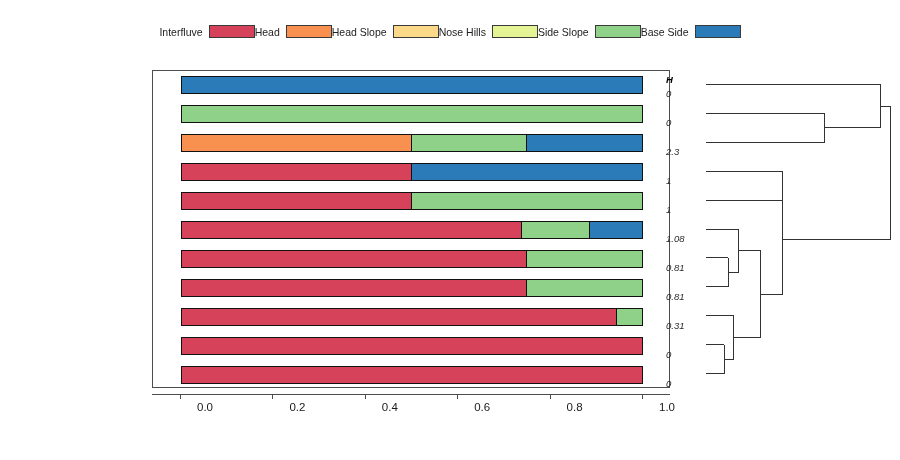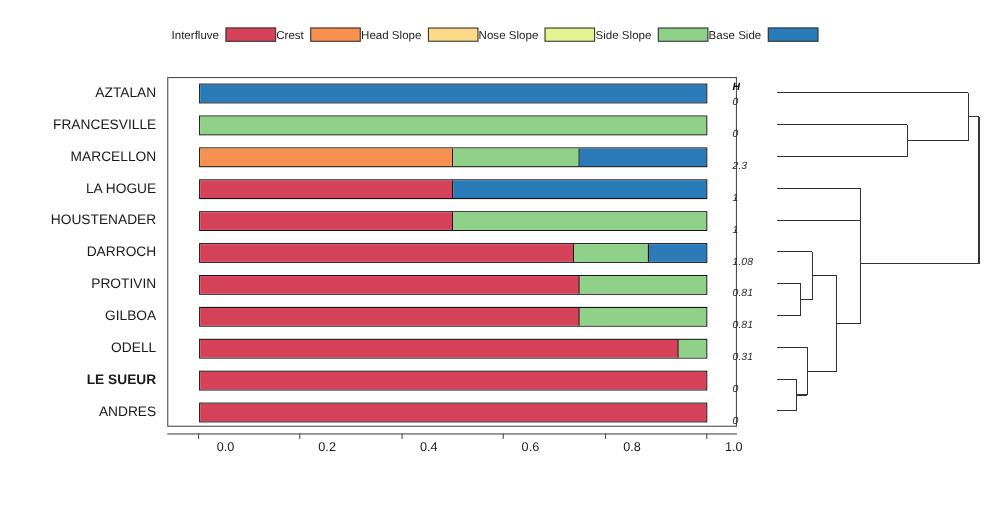--- a/index.html
+++ b/index.html
@@ -226,54 +226,41 @@
 
 <div id="root">
 
 
   <div class="legend" id="legend">
       <div class="legend-entry">
         <span class="legend-label">Interfluve</span>
         <span class="legend-swatch" style="background: rgb(214, 66, 90);"></span>
       </div>
       <div class="legend-entry">
-        <span class="legend-label">Crest</span>
+        <span class="legend-label">Head</span>
         <span class="legend-swatch" style="background: rgb(248, 144, 79);"></span>
       </div>
       <div class="legend-entry">
         <span class="legend-label">Head Slope</span>
         <span class="legend-swatch" style="background: rgb(252, 217, 136);"></span>
       </div>
       <div class="legend-entry">
-        <span class="legend-label">Nose Slope</span>
+        <span class="legend-label">Nose Hills</span>
         <span class="legend-swatch" style="background: rgb(228, 243, 148);"></span>
       </div>
       <div class="legend-entry">
         <span class="legend-label">Side Slope</span>
         <span class="legend-swatch" style="background: rgb(144, 209, 138);"></span>
       </div>
       <div class="legend-entry">
         <span class="legend-label">Base Side</span>
         <span class="legend-swatch" style="background: rgb(43, 123, 185);"></span>
       </div>
     </div>
 
-  <div class="ylabels" id="ylabels">
-      <div class="ylabel" style="top: 14.4545px;">AZTALAN</div>
-      <div class="ylabel" style="top: 43.3636px;">FRANCESVILLE</div>
-      <div class="ylabel" style="top: 72.2727px;">MARCELLON</div>
-      <div class="ylabel" style="top: 101.182px;">LA HOGUE</div>
-      <div class="ylabel" style="top: 130.091px;">HOUSTENADER</div>
-      <div class="ylabel" style="top: 159px;">DARROCH</div>
-      <div class="ylabel" style="top: 187.909px;">PROTIVIN</div>
-      <div class="ylabel" style="top: 216.818px;">GILBOA</div>
-      <div class="ylabel" style="top: 245.727px;">ODELL</div>
-      <div class="ylabel bold" style="top: 274.636px;">LE SUEUR</div>
-      <div class="ylabel" style="top: 303.545px;">ANDRES</div>
-    </div>
 
   <div class="ncol" id="ncol">
     <div class="ncol-header">N</div>
   <div class="nval" style="top: 23.4545px;">3</div>
       <div class="nval" style="top: 52.3636px;">1</div>
       <div class="nval" style="top: 81.2727px;">4</div>
       <div class="nval" style="top: 110.182px;">4</div>
       <div class="nval" style="top: 139.091px;">2</div>
       <div class="nval" style="top: 168px;">27</div>
       <div class="nval" style="top: 196.909px;">24</div>

